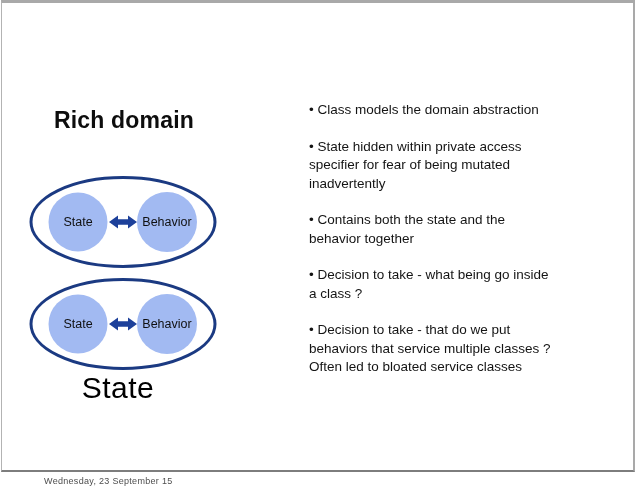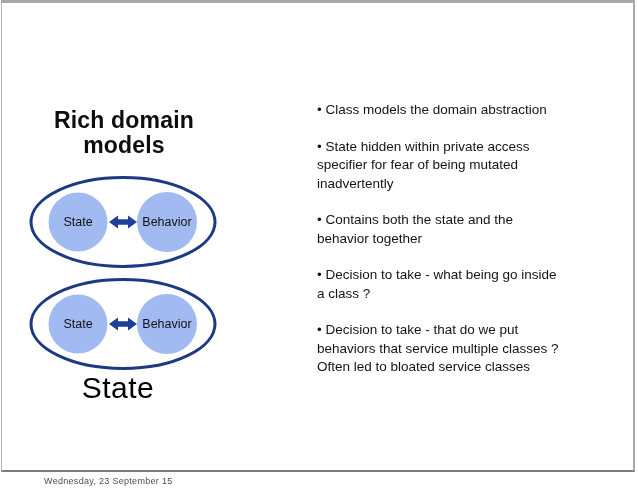--- a/index.html
+++ b/index.html
@@ -57,21 +57,20 @@
     letter-spacing: 0.5px;
   }
   .bullets {
     position: absolute;
     left: 309px;
     top: 101px;
     width: 285px;
     font-size: 13.5px;
     line-height: 18.5px;
     color: #141414;
-    margin-left: 8px;
   }
   .bullet { margin: 0 0 18px 0; }
   .bullet-line { white-space: nowrap; }
   .footer {
     position: absolute;
     left: 7px;
     top: 475px;
     font-size: 9px;
     line-height: 12px;
     color: #4e4e4e;
@@ -81,21 +80,20 @@
 </style>
 </head>
 <body>
 
 <div class="page">
 
   <div class="slide"></div>
 
   <div class="title">
     <div>Rich domain</div>
-    <div>models</div>
   </div>
 
   <svg class="diagram-svg" width="192" height="200" viewBox="0 0 192 200">
     <g>
       <ellipse cx="95" cy="48" rx="92" ry="44.5" fill="none" stroke-width="3" stroke="#1b3a82"></ellipse>
       <circle cx="50" cy="48" r="29.5" fill="#a2baf2"></circle>
       <circle cx="139" cy="48" r="30" fill="#a2baf2"></circle>
       <polygon points="81,48 90,41.5 90,45.2 100,45.2 100,41.5 109,48 100,54.5 100,50.8 90,50.8 90,54.5" fill="#1d409a"></polygon>
       <text class="svg-label" x="50" y="52" text-anchor="middle">State</text>
       <text class="svg-label" x="139" y="52" text-anchor="middle">Behavior</text>

